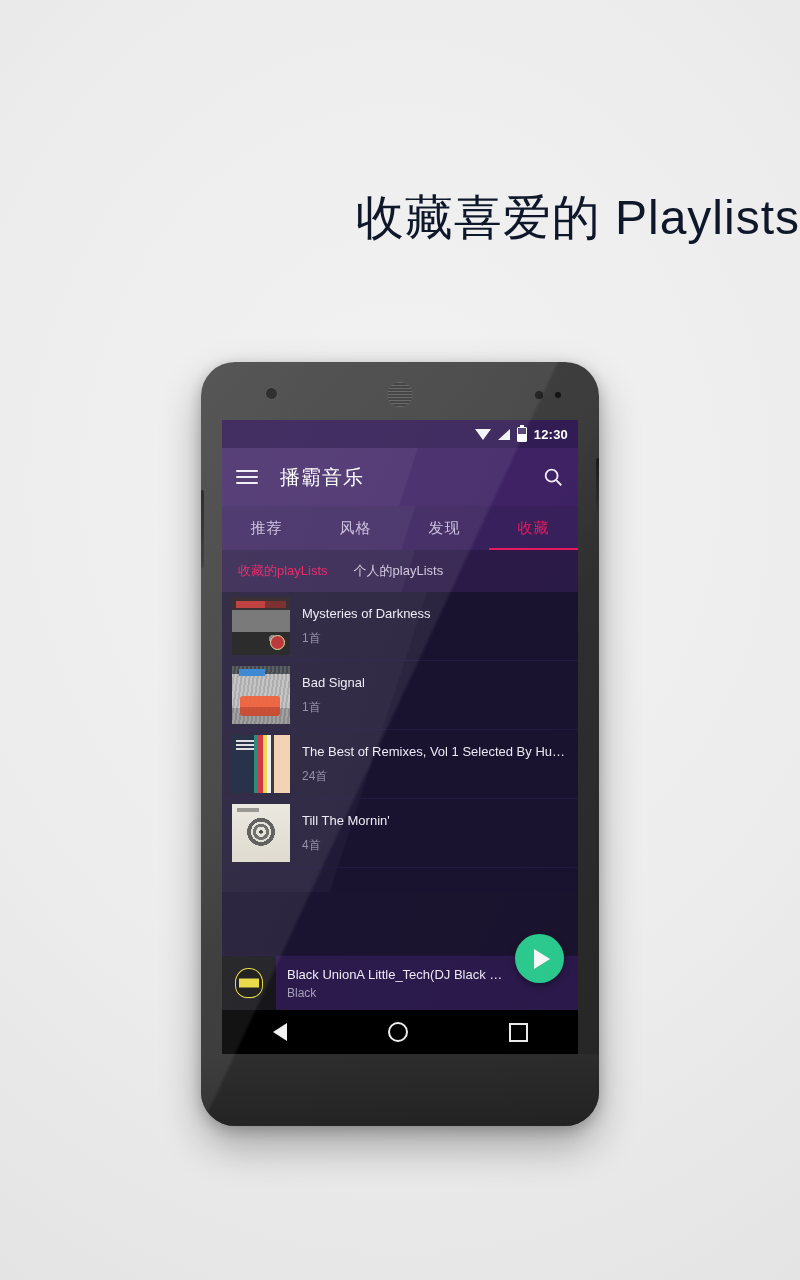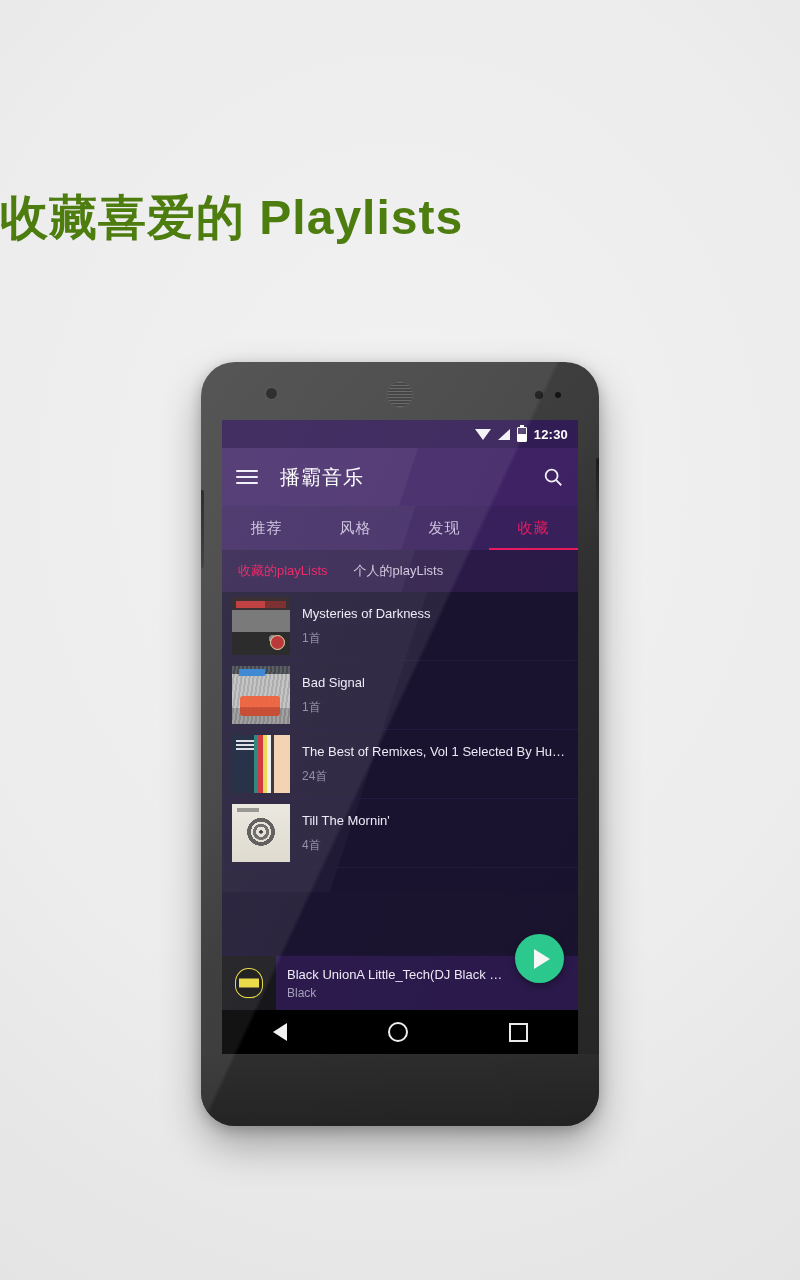--- a/index.html
+++ b/index.html
@@ -14,25 +14,25 @@
     background: radial-gradient(ellipse 120% 90% at 50% 38%, #f2f2f2 0%, #ededed 45%, #e4e4e4 80%, #dedede 100%);
     position: relative;
   }
 
   
   .headline {
     position: absolute;
     top: 186px;
     left: 0;
     width: 800px;
-    text-align: left;
+    text-align: right;
     font-size: 48px;
-    font-weight: 700;
+    font-weight: 400;
     letter-spacing: 1px;
-    color: #4d7c0f;
+    color: #0f172a;
     white-space: nowrap;
   }
 
   
   .phone {
     position: absolute;
     left: 201px;
     top: 362px;
     width: 398px;
     height: 764px;

